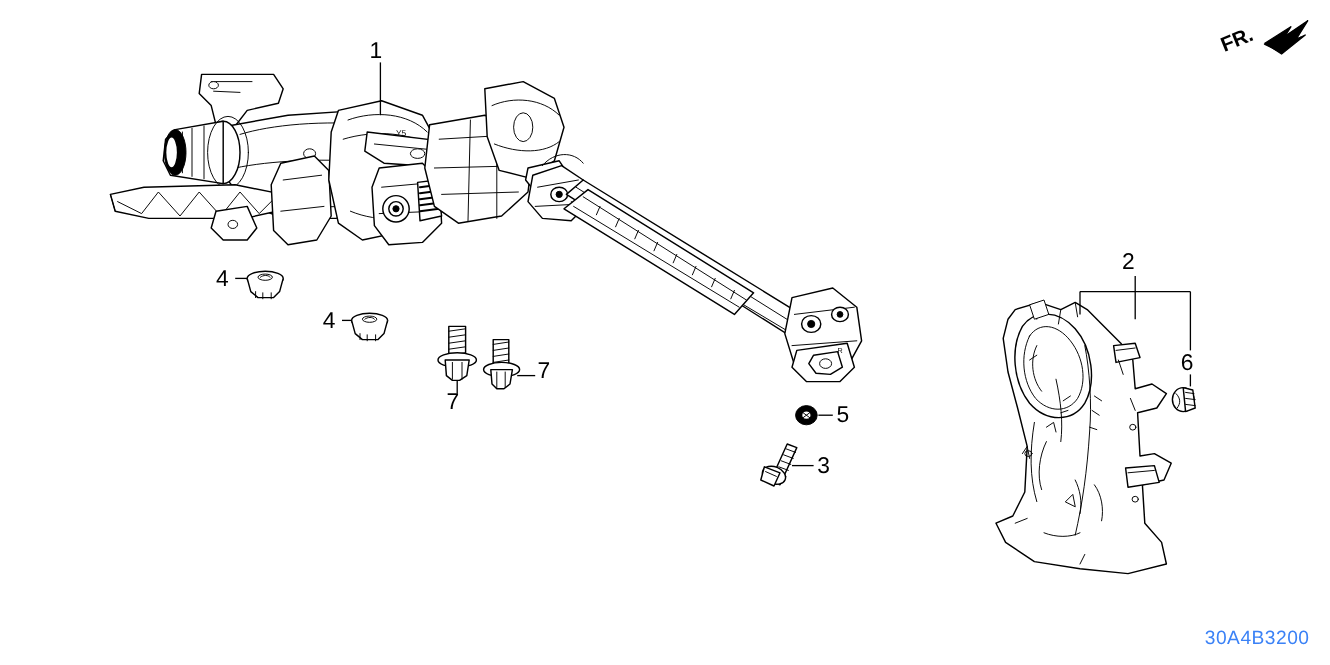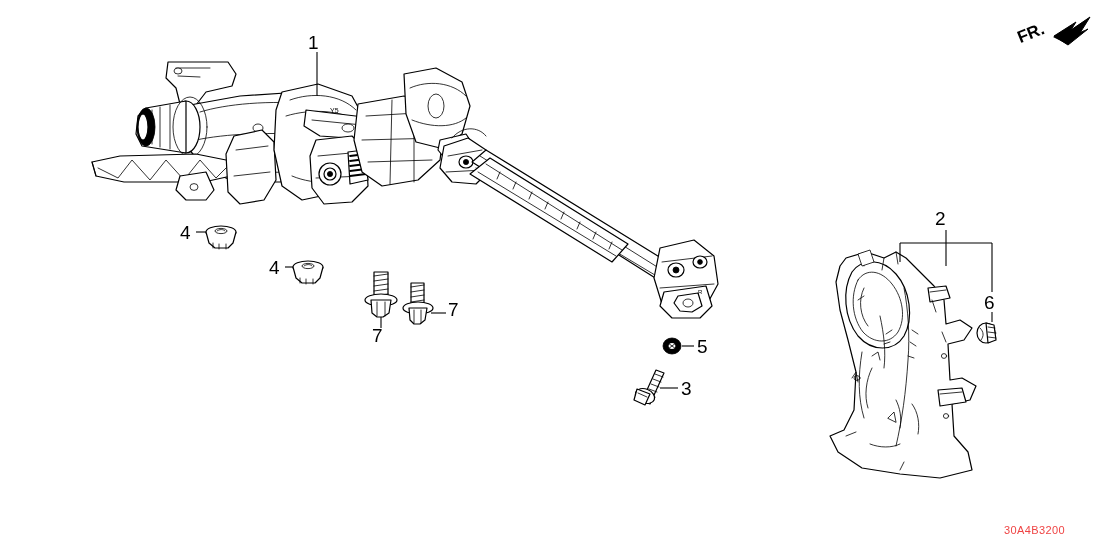--- a/index.html
+++ b/index.html
@@ -30,23 +30,23 @@
     font-family: "Liberation Sans", sans-serif;
     font-size: 19px;
     color: #000000;
     line-height: 1;
     white-space: nowrap;
     user-select: none;
   }
   .code-label {
     position: absolute;
     font-family: "Liberation Sans", sans-serif;
-    font-size: 11px;
+    font-size: 16px;
     letter-spacing: 0.4px;
-    color: #ef4444;
+    color: #3b82f6;
     white-space: nowrap;
   }
   .fr-label {
     position: absolute;
     font-family: "Liberation Sans", sans-serif;
     font-size: 17px;
     font-weight: bold;
     color: #000000;
     transform: rotate(-22deg);
     transform-origin: left bottom;

